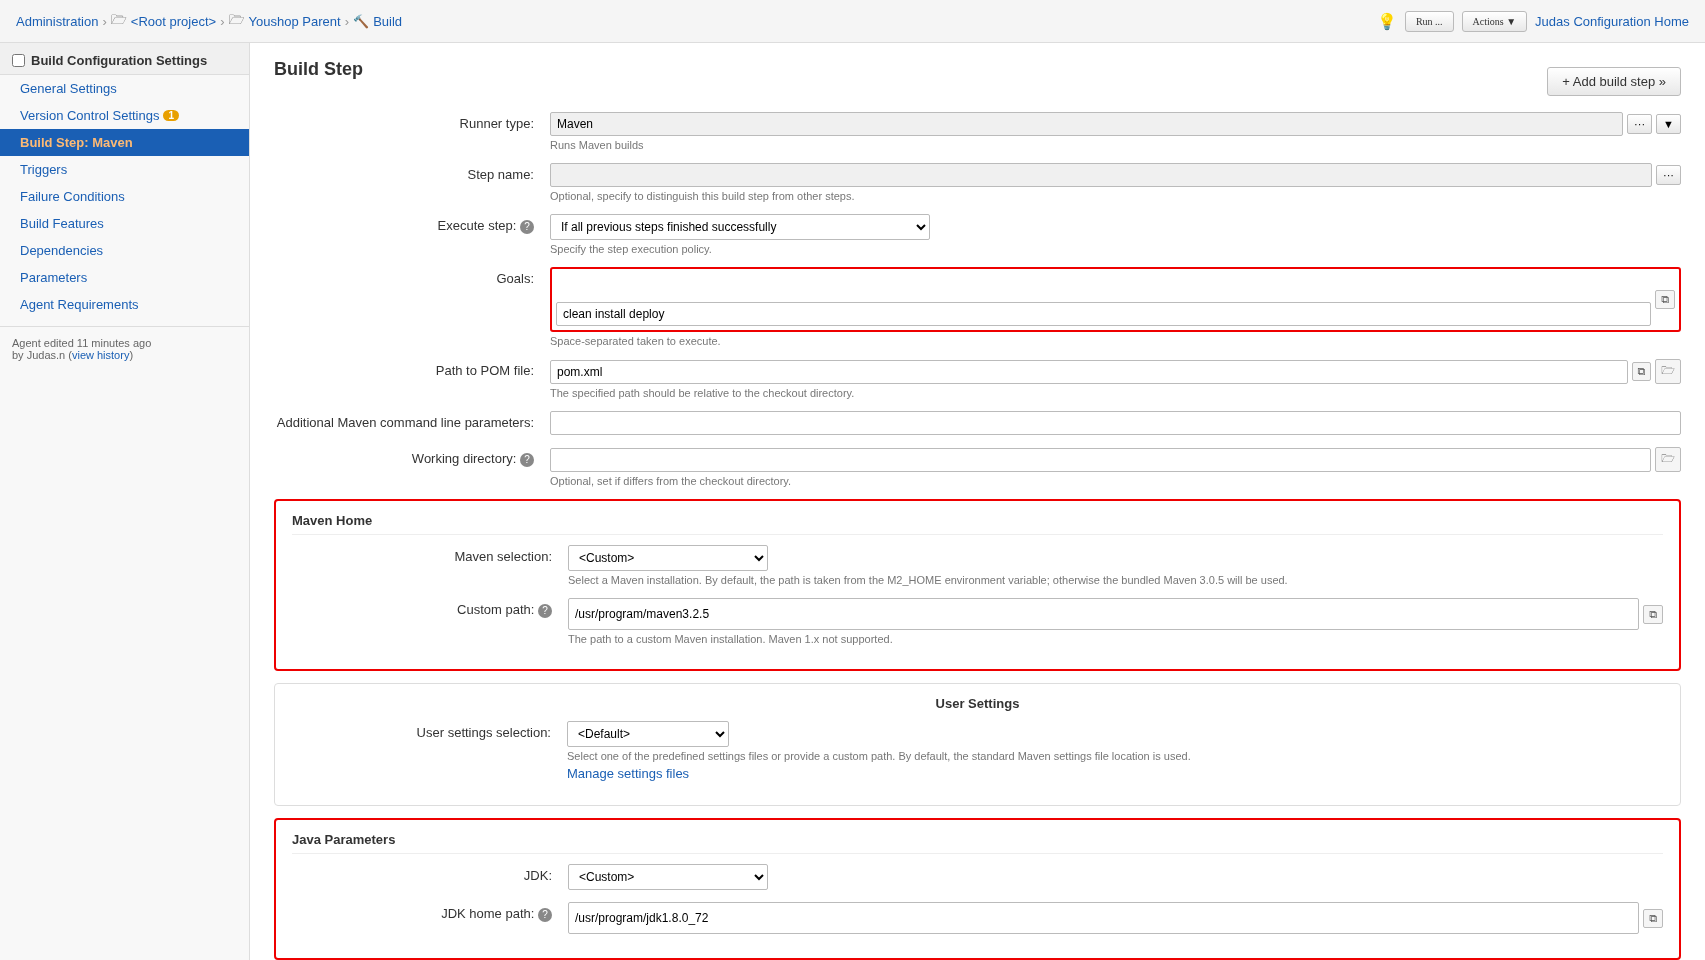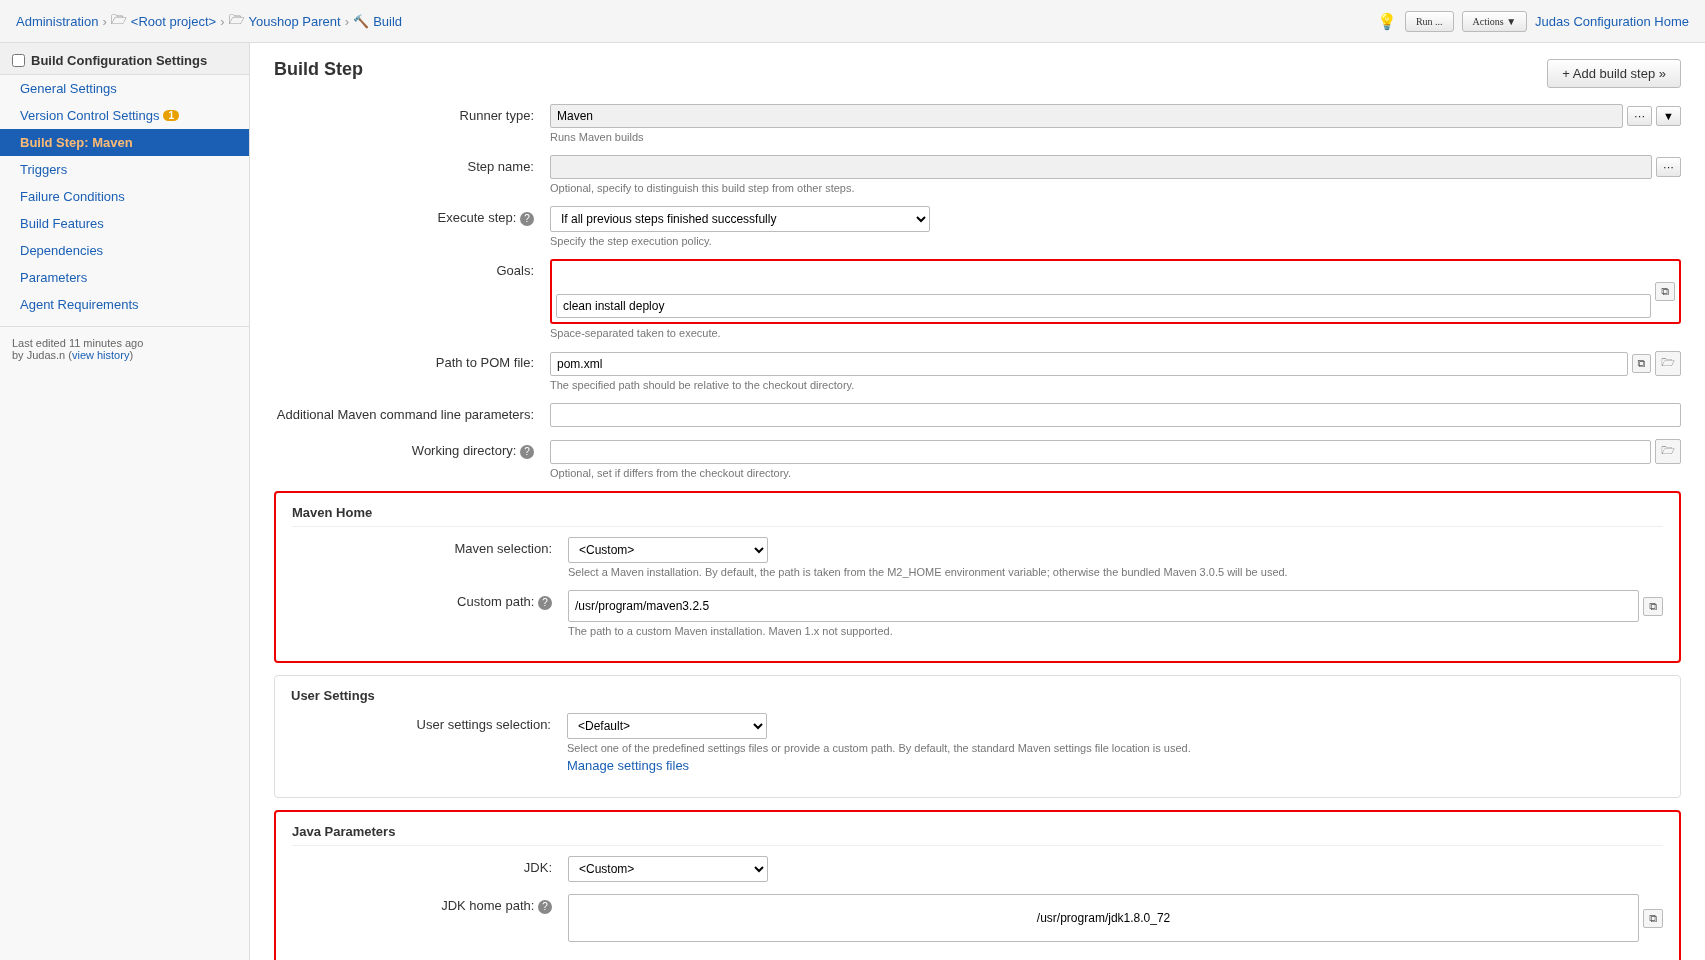--- a/index.html
+++ b/index.html
@@ -125,20 +125,21 @@
     }
     .btn-add {
       background: linear-gradient(#fff, #e8e8e8);
       border: 1px solid #bbb;
       border-radius: 3px;
       padding: 6px 14px;
       font-size: 13px;
       cursor: pointer;
       color: #333;
       white-space: nowrap;
+      margin-top: 8px;
     }
     .form-row {
       display: flex;
       align-items: flex-start;
       margin-bottom: 12px;
       gap: 16px;
     }
     .form-label {
       width: 260px;
       min-width: 260px;
@@ -234,20 +235,21 @@
       color: #333;
       margin-bottom: 10px;
       border-bottom: 1px solid #eee;
       padding-bottom: 6px;
     }
     .section-box-title-plain {
       font-size: 13px;
       font-weight: bold;
       color: #333;
       margin-bottom: 10px;
+      text-align: center;
     }
 
     
     .select-row {
       display: flex;
       align-items: flex-end;
       gap: 4px;
     }
     .select-row select {
       padding: 4px 6px;
@@ -357,21 +359,21 @@
     <div class="sidebar-item">
       <span>Dependencies</span>
     </div>
     <div class="sidebar-item">
       <span>Parameters</span>
     </div>
     <div class="sidebar-item">
       <span>Agent Requirements</span>
     </div>
     <div class="sidebar-last-edited">
-      <span>Last edited</span>
+      <span>Agent edited</span>
       <span>11 minutes ago</span><br>
       <span>by Judas.n</span>
       (<a href="#">view history</a>)
     </div>
   </div>
 
   <div class="main-content">
     <div class="page-header">
       <h2 class="page-title">Build Step</h2>
       <button class="btn-add">+ Add build step »</button>
@@ -491,21 +493,21 @@
       </div>
     </div>
 
     <div class="section-box-plain">
       <div class="section-box-title-plain">User Settings</div>
 
       <div class="form-row">
         <div class="form-label">User settings selection:</div>
         <div class="form-field">
           <div class="select-row">
-            <select style="width:200px;">
+            <select style="width:162px;">
               <option>&lt;Default&gt;</option>
             </select>
           </div>
           <div class="form-hint">Select one of the predefined settings files or provide a custom path. By default, the standard Maven settings file location is used.</div>
           <div style="margin-top:4px;">
             <a href="#" class="btn-link">Manage settings files</a>
           </div>
         </div>
       </div>
     </div>
@@ -524,21 +526,21 @@
         </div>
       </div>
 
       <div class="form-row">
         <div class="form-label">
           <span>JDK home path:</span>
           <span class="help-icon">?</span>
         </div>
         <div class="form-field">
           <div class="path-row">
-            <input type="text" value="/usr/program/jdk1.8.0_72" style="flex: 1 1 0%; padding: 16px 6px; border: 1px solid rgb(187, 187, 187); font-size: 12px; border-radius: 2px; text-align: center;">
+            <input type="text" value="/usr/program/jdk1.8.0_72" style="flex: 1 1 0%; padding: 8px 6px; border: 1px solid rgb(187, 187, 187); font-size: 12px; border-radius: 2px;">
             <button class="icon-btn">⧉</button>
           </div>
         </div>
       </div>
     </div>
 
     <div class="form-row">
       <div class="form-label">JVM command line parameters:</div>
       <div class="form-field">
         <div class="path-row">

